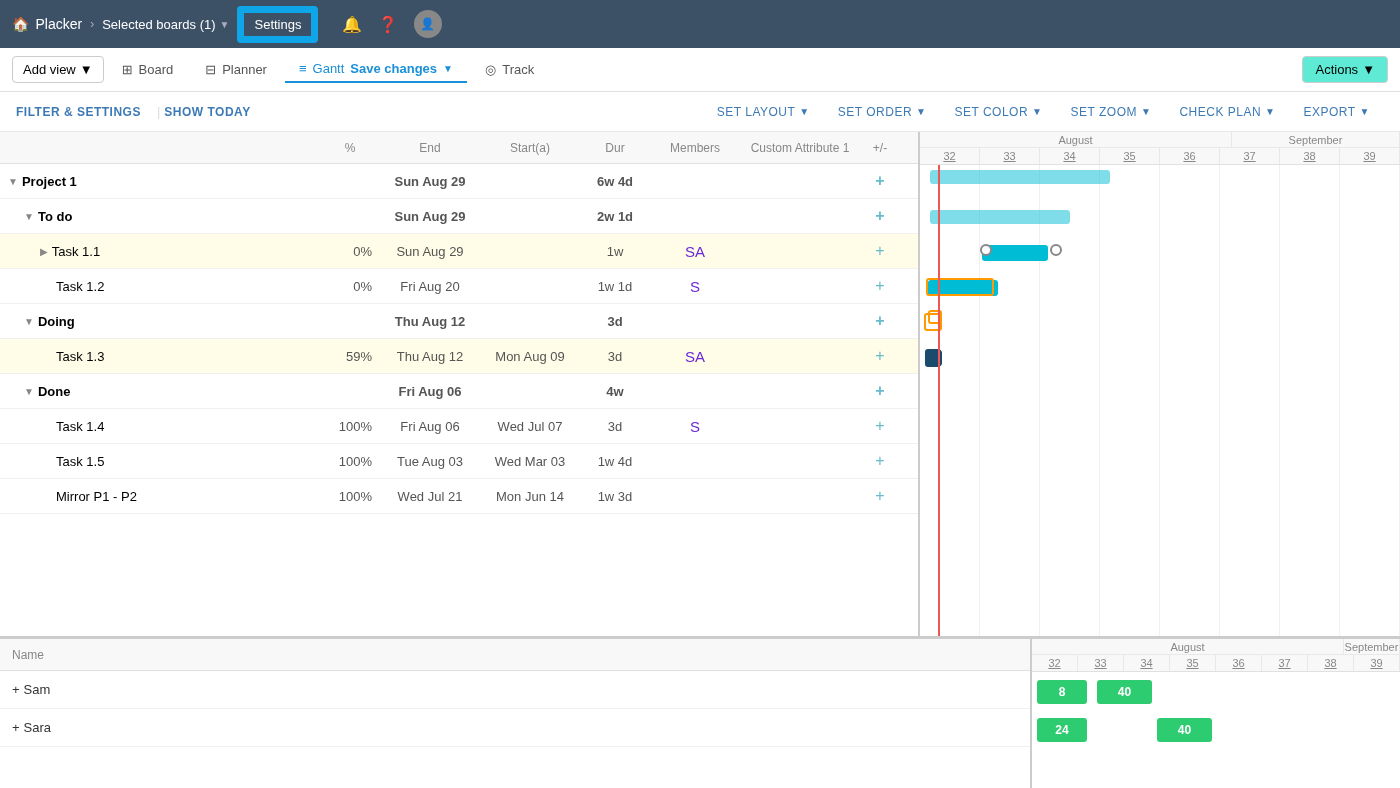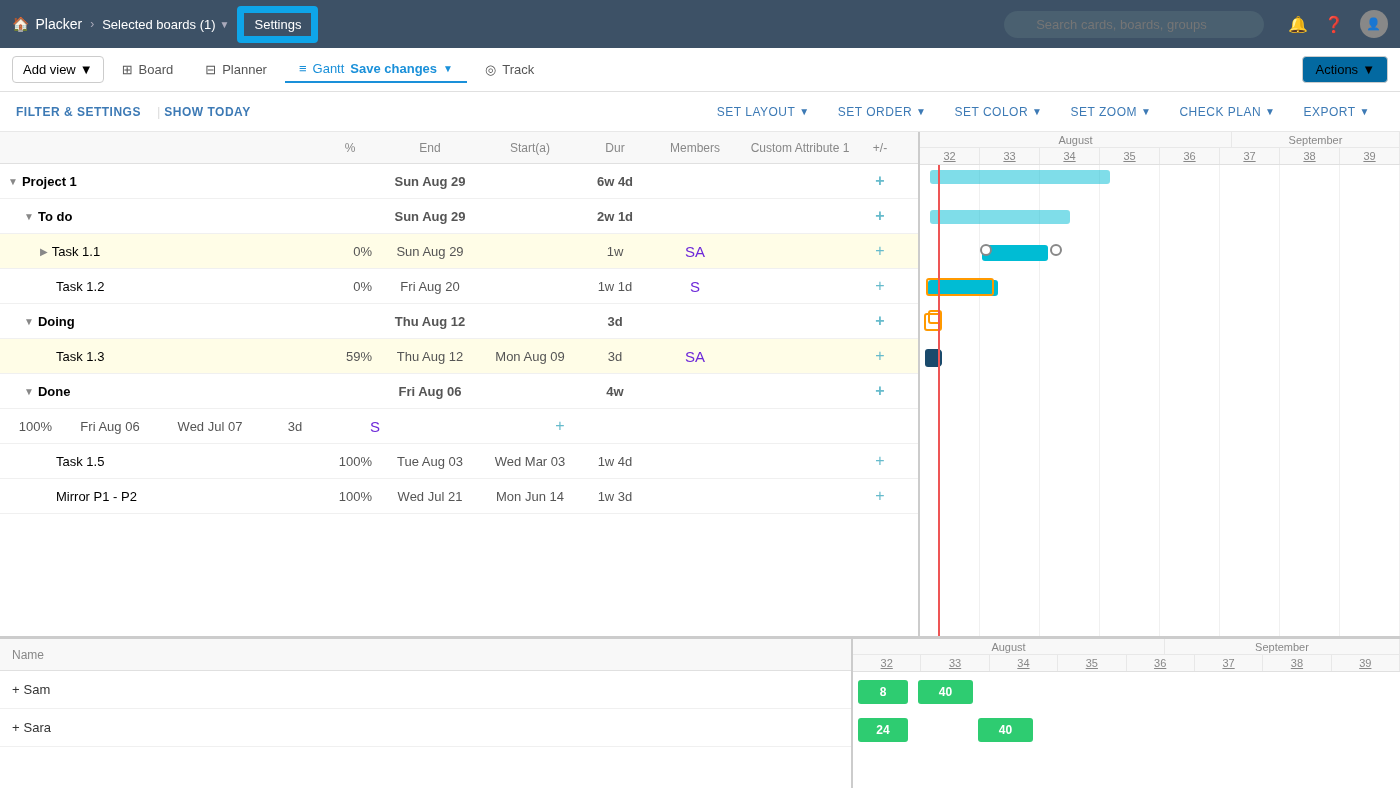--- a/index.html
+++ b/index.html
@@ -78,21 +78,21 @@
     }
     .gantt-save {
       color: #1a90d9;
       font-weight: 600;
       font-size: 13px;
     }
     .save-caret { color: #1a90d9; font-size: 10px; }
     .actions-btn {
       margin-left: auto;
       border: 1px solid #ccc;
-      background: #0369a1;
+      background: #5eead4;
       padding: 5px 12px;
       border-radius: 4px;
       cursor: pointer;
       font-size: 13px;
       display: flex; align-items: center; gap: 4px;
     }
 
     
     .filter-bar {
       background: #fff;
@@ -175,21 +175,21 @@
       gap: 4px;
     }
     .cell-pct { width: 60px; text-align: right; padding-right: 8px; font-size: 13px; color: #555; }
     .cell-end { width: 100px; text-align: center; font-size: 13px; color: #555; }
     .cell-start { width: 100px; text-align: center; font-size: 13px; color: #555; }
     .cell-dur { width: 70px; text-align: center; font-size: 13px; color: #555; }
     .cell-members { width: 90px; text-align: center; font-size: 15px; color: #6d28d9; }
     .cell-custom { width: 120px; text-align: center; font-size: 13px; color: #555; }
     .cell-plus { width: 40px; text-align: center; font-size: 16px; color: #6bc; cursor: pointer; }
     .bottom-left {
-      width: 853px;
+      width: 1032px;
       border-right: 2px solid #ccc;
     }
     .bottom-header {
       height: 32px;
       display: flex;
       align-items: center;
       padding-left: 12px;
       font-size: 12px;
       color: #888;
       border-bottom: 1px solid #e0e0e0;
@@ -306,24 +306,20 @@
     <span>🏠</span>
     <span>Placker</span>
   </div>
   <span class="nav-chevron">›</span>
   <div class="nav-boards">
     <span>Selected boards (1)</span>
     <span class="nav-boards-caret">▼</span>
   </div>
   <button class="nav-settings-btn">Settings</button>
 
-  <div class="search-wrap">
-    <span class="search-icon-pos">🔍</span>
-    <input class="nav-search" type="text" placeholder="Search cards, boards, groups" style="">
-  </div>
 
   <div class="nav-right">
     <span class="nav-icon">🔔</span>
     <span class="nav-icon">❓</span>
     <div class="avatar">👤</div>
   </div>
 </div>
 
 <div class="toolbar">
   <button class="add-view-btn">
@@ -489,20 +485,24 @@
     </div>
     <div class="cell-pct"></div>
     <div class="cell-end">Fri Aug 06</div>
     <div class="cell-start"></div>
     <div class="cell-dur">4w</div>
     <div class="cell-members"></div>
     <div class="cell-custom"></div>
     <div class="cell-plus">+</div>
   </div>
           <div class="gantt-row">
+    <div class="cell-name" style="padding-left:40px;">
+      <span style="display:inline-block;width:12px;"></span>
+      <span>Task 1.4</span>
+    </div>
     <div class="cell-pct">100%</div>
     <div class="cell-end">Fri Aug 06</div>
     <div class="cell-start">Wed Jul 07</div>
     <div class="cell-dur">3d</div>
     <div class="cell-members">S</div>
     <div class="cell-custom"></div>
     <div class="cell-plus">+</div>
   </div>
           <div class="gantt-row">
     <div class="cell-name" style="padding-left:40px;">

